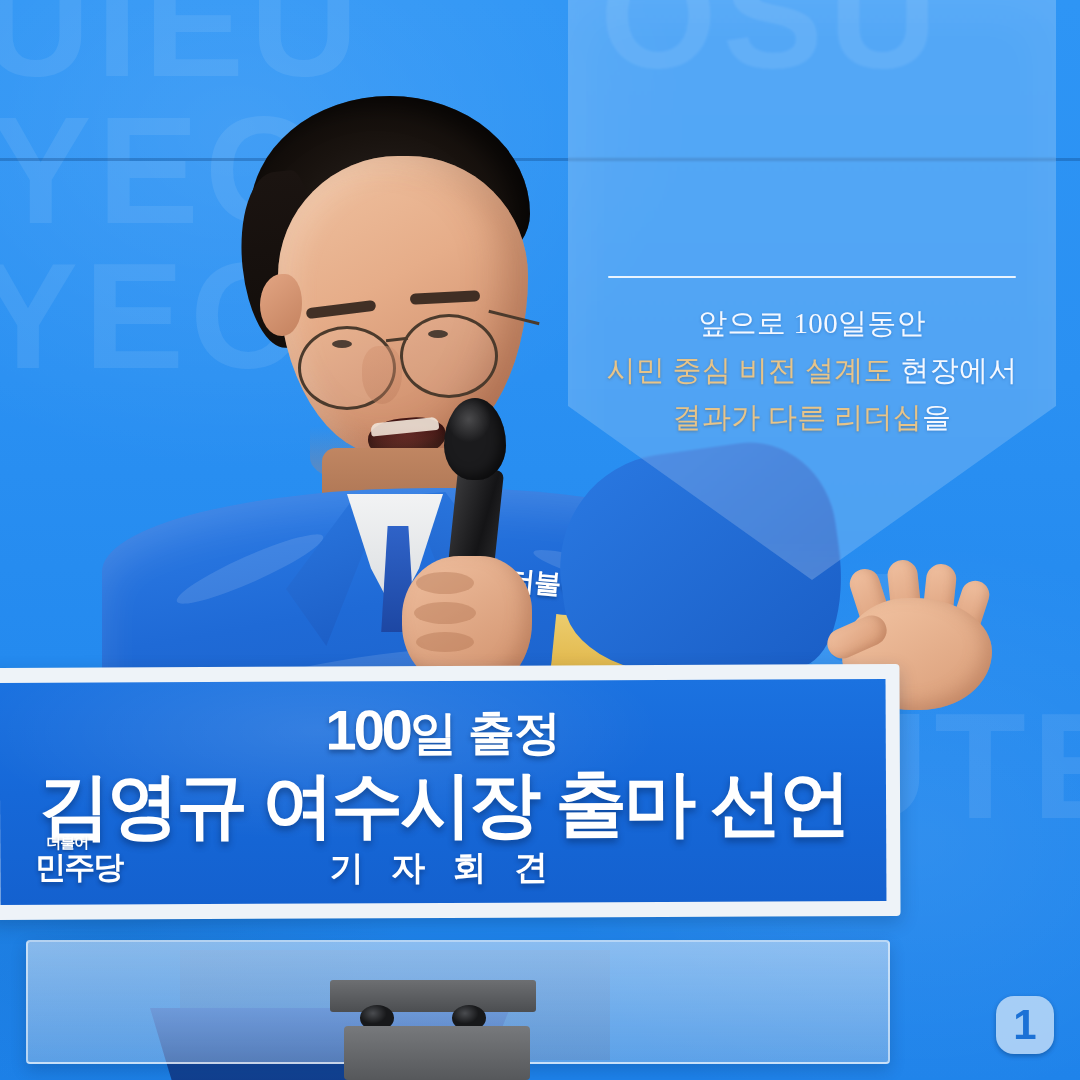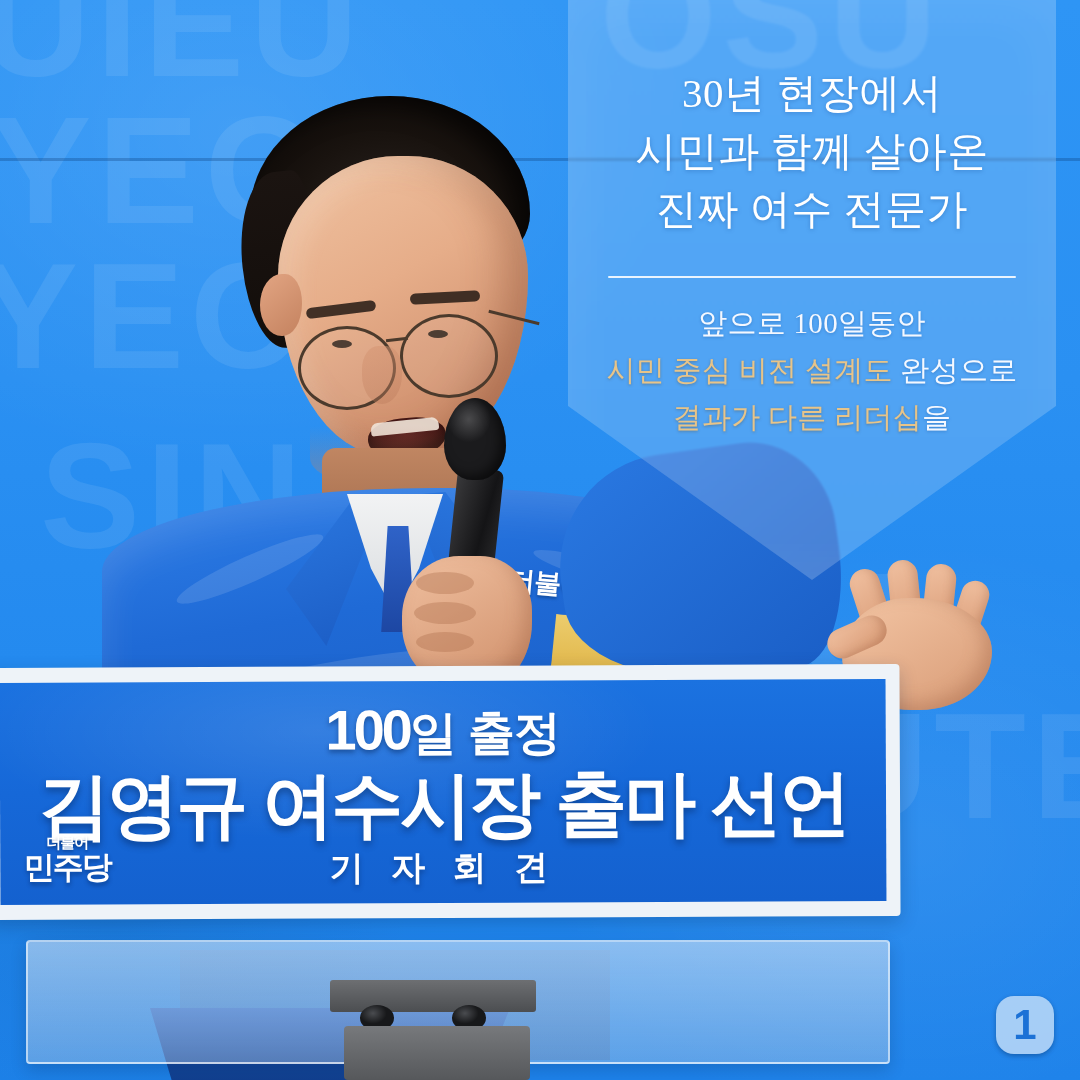--- a/index.html
+++ b/index.html
@@ -202,21 +202,21 @@
     text-shadow:0 4px 7px rgba(0,30,80,.45);white-space:nowrap;}
   .b-line3{position:absolute;left:0;right:0;top:164px;text-align:center;
     color:#ffffff;font-size:34px;font-weight:700;letter-spacing:9px;
     text-shadow:0 3px 5px rgba(0,30,80,.4);}
 
   .party-logo{position:absolute;left:12px;top:152px;width:110px;height:62px;
     text-align:center;line-height:1;}
   .party-sub{color:#ffffff;font-size:15px;font-weight:700;
     letter-spacing:-1px;text-shadow:0 2px 3px rgba(0,30,80,.4);}
   .party-main{color:#ffffff;font-size:31px;font-weight:800;letter-spacing:-2px;
-    margin-top:2px;text-shadow:0 3px 4px rgba(0,30,80,.45);}
+    margin-top:2px;text-shadow:0 3px 4px rgba(0,30,80,.45);text-align:right;}
 
   
   .podium{position:absolute;left:26px;top:940px;width:860px;height:120px;
     background:linear-gradient(180deg,rgba(225,235,245,.55),rgba(195,212,230,.38));
     border:2px solid rgba(255,255,255,.55);border-radius:4px;
     box-shadow:0 6px 16px rgba(0,30,70,.2);}
   .podium-inner{position:absolute;left:180px;top:950px;width:430px;height:110px;
     background:linear-gradient(180deg,rgba(60,110,180,.30),rgba(40,90,160,.42));}
   .pod-cloth{position:absolute;left:150px;top:1008px;width:360px;height:72px;
     background:linear-gradient(180deg,#1a5fc8,#11408f);
@@ -252,21 +252,20 @@
 <div class="stage">
 
   <div class="backdrop">
     <div class="sheen"></div>
     <div class="ghost g1">UIEU</div>
     <div class="ghost g2">YEO</div>
     <div class="ghost g3">YEO</div>
     <div class="ghost g4">OSU</div>
     <div class="ghost g5">SU</div>
     <div class="ghost g6">UTE</div>
-    <div class="ghost g7">SIN</div>
     <div class="backdrop-seam seam-a"></div>
   </div>
 
   <div class="figure">
     <div class="hair"></div>
     <div class="hair-side"></div>
     <div class="face"></div>
     <div class="ear"></div>
     <div class="brow brow-l"></div>
     <div class="brow brow-r"></div>
@@ -309,31 +308,26 @@
 
   <div class="mic-body"></div>
   <div class="mic-hand"></div>
   <div class="knuckle k1"></div>
   <div class="knuckle k2"></div>
   <div class="knuckle k3"></div>
   <div class="mic-head"></div>
 
   <div class="panel"></div>
 
-  <div class="headline">
-    <div>30년 현장에서</div>
-    <div>시민과  함께 살아온</div>
-    <div>진짜  여수 전문가</div>
-  </div>
 
   <div class="divider"></div>
 
   <div class="subcopy">
     <div>앞으로 100일동안</div>
-    <div><span class="hl">시민 중심 비전 설계도</span><span>  완성으로</span></div>
+    <div><span class="hl">시민 중심 비전 설계도</span><span>  현장에서</span></div>
     <div><span class="hl">결과가 다른 리더십</span><span>을</span></div>
   </div>
 
   <div class="pod-ground"></div>
   <div class="podium-inner"></div>
   <div class="pod-cloth"></div>
   <div class="podium"></div>
   <div class="pod-stem ps1"></div>
   <div class="pod-stem ps2"></div>
   <div class="pod-device"></div>

